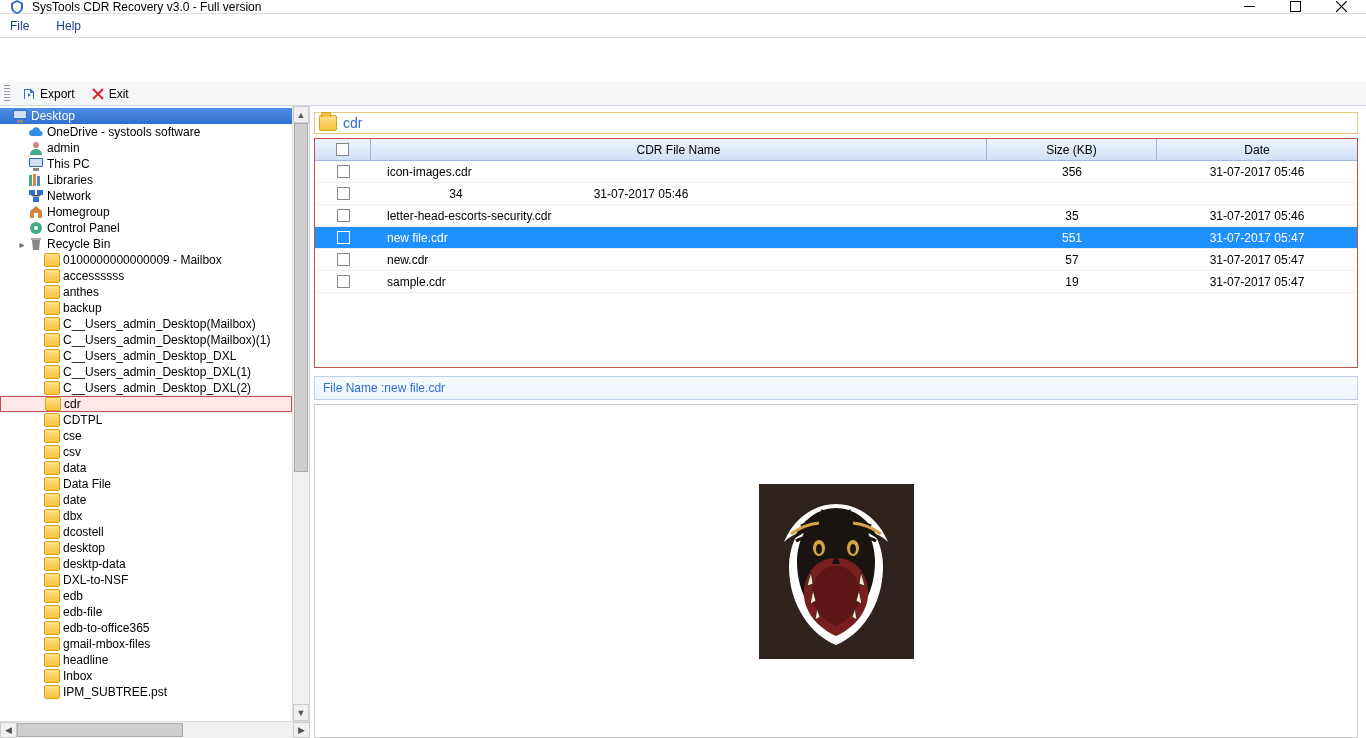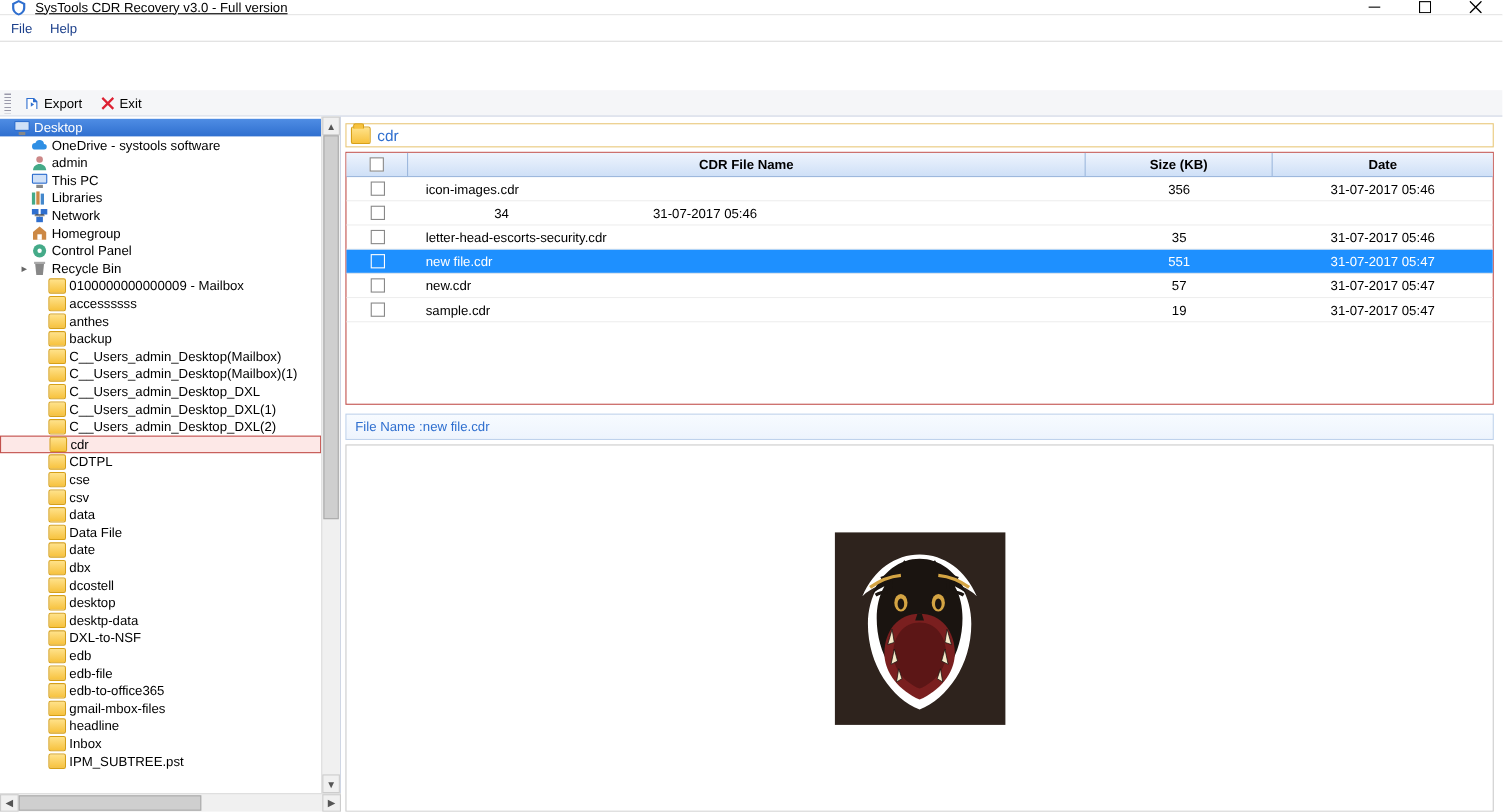--- a/index.html
+++ b/index.html
@@ -1,28 +1,28 @@
 <!DOCTYPE html>
 <html><head>
 <meta charset="utf-8">
 <style>
 * { box-sizing: border-box; margin: 0; padding: 0; font-family: "Segoe UI", Tahoma, sans-serif; font-size: 12px; }
 html, body { width: 1366px; height: 738px; overflow: hidden; background: #fff; }
 
 
-.titlebar { height: 14px; display: flex; align-items: center; padding: 0 2px; border-bottom: 1px solid #ddd; text-decoration: underline; }
+.titlebar { height: 14px; display: flex; align-items: center; padding: 0 2px; border-bottom: 1px solid #ddd; }
 .titlebar .app-icon { width: 18px; height: 18px; margin: 0 6px; display: inline-flex; align-items: center; justify-content: center; }
 .titlebar .app-icon svg { width:16px; height:16px; }
 .titlebar .title { flex: 1; color: #000; }
 .winbtns { display: flex; }
 .winbtn { width: 46px; height: 30px; display: flex; align-items: center; justify-content: center; color: #000; }
 .winbtn svg { width: 11px; height: 11px; }
 
 
-.menubar { height: 24px; display: flex; align-items: center; padding: 0 10px; gap: 16px; color: #1b3f8b; background: #fff; border-bottom: 1px solid #ddd; }
+.menubar { height: 24px; display: flex; align-items: center; padding: 0 10px; gap: 27px; color: #1b3f8b; background: #fff; border-bottom: 1px solid #ddd; }
 .menubar span { cursor: default; }
 
 
 .toolbar { height: 24px; display: flex; align-items: center; gap: 4px; padding: 0 4px; background: #f5f6f8; border-bottom: 1px solid #cfd6e4; margin-top: 44px; }
 .toolbar .grip { width: 6px; height: 18px; background: repeating-linear-gradient(to bottom,#99a 0 1px,transparent 1px 3px); margin-right:2px;}
 .tbtn { display: flex; align-items: center; gap: 4px; height: 22px; padding: 0 6px; color: #000; }
 .tbtn .ico { width: 14px; height: 14px; display:inline-flex; align-items:center; justify-content:center; }
 .tbtn .ico svg { width:14px; height:14px; }
 
 
@@ -47,21 +47,21 @@
 .hscroll .track { flex:1; position:relative; }
 .hscroll .thumb { position:absolute; top:1px; bottom:1px; left:0; width:60%; background:#cfcfcf; border:1px solid #aaa; }
 
 .content { flex: 1; display: flex; flex-direction: column; padding: 6px 8px 0 4px; }
 .crumb { height: 22px; display:flex; align-items:center; gap:6px; padding:0 4px; border:1px solid #e9c87a; background:#fff; }
 .crumb .lbl { color:#2f6fcf; font-size:14px; }
 .folder-ico { width:18px; height:16px; background:linear-gradient(#ffe28a,#f7c23e); border:1px solid #d6a018; border-radius:2px; position:relative; }
 .folder-ico::before { content:""; position:absolute; top:-4px; left:1px; width:8px; height:4px; background:#f7c23e; border:1px solid #d6a018; border-bottom:none; border-radius:2px 2px 0 0; }
 
 .grid-wrap { border:1px solid #c2514d; margin-top:4px; background:#fff; height:230px; }
-.grid-head { display:flex; height:22px; background:linear-gradient(#eef4fd,#cfe0f7); border-bottom:1px solid #9db8dd; font-weight:bold; color:#000; }
+.grid-head { display:flex; height:22px; background:linear-gradient(#eef4fd,#cfe0f7); border-bottom:1px solid #9db8dd; font-weight:normal; color:#000; }
 .grid-head .col { border-right:1px solid #9db8dd; display:flex; align-items:center; justify-content:center; }
 .col-check { width:56px; justify-content:center; }
 .col-name { flex:1; }
 .col-size { width:170px; }
 .col-date { width:200px; border-right:none !important; }
 .grid-body .row { display:flex; height:22px; align-items:center; border-bottom:1px solid #eee; }
 .grid-body .row.sel { background:#1e90ff; color:#fff; }
 .grid-body .row.sel .cell { color:#fff; }
 .grid-body .cell { display:flex; align-items:center; }
 .grid-body .col-check { justify-content:center; }

